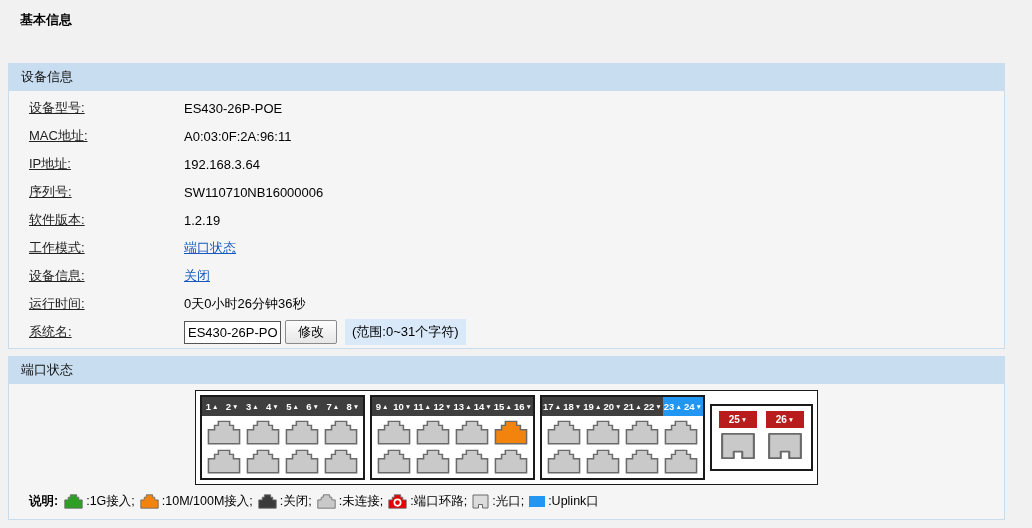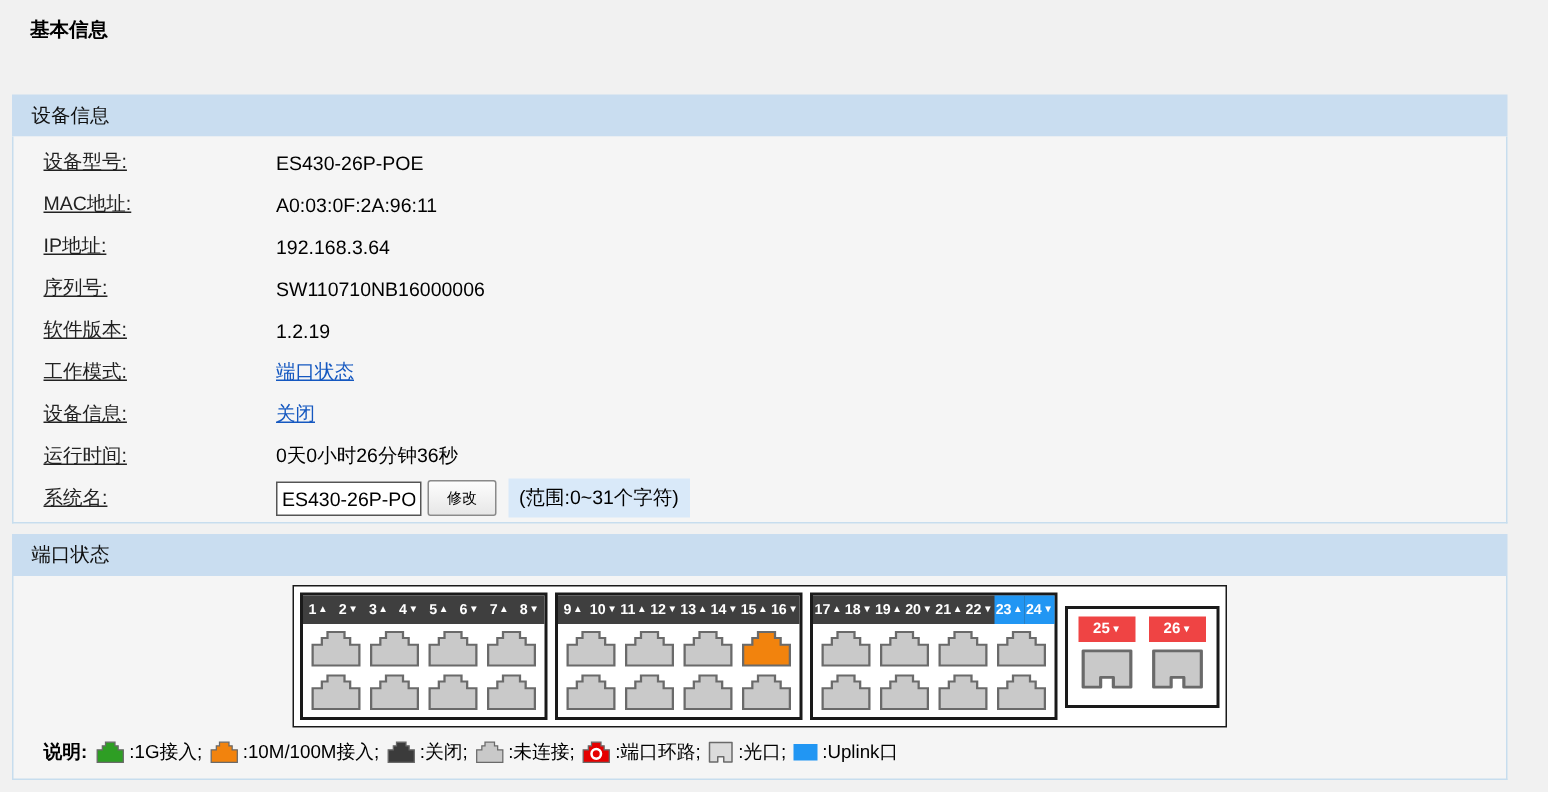--- a/index.html
+++ b/index.html
@@ -10,34 +10,34 @@
   .panel-device { margin-top: 34px; }
   .panel-ports { margin-top: 7px; }
   .panel-header { background: #c9ddf0; height: 28px; line-height: 28px; padding-left: 13px; font-size: 13px; font-weight: normal; color: #101010; }
   .panel-body { background: #f5f5f5; border: 1px solid #c7ddee; border-top: none; }
   .device-body { padding: 3px 0 2px; }
   .info-row { display: flex; align-items: center; height: 28px; }
   .info-label { width: 175px; padding-left: 20px; font-size: 13px; color: #222; flex-shrink: 0; text-decoration: underline; }
   .info-value { font-size: 13px; color: #000; display: flex; align-items: center; }
   .info-value a { color: #1558c0; text-decoration: underline; }
   .sys-input { width: 97px; height: 23px; border: 1px solid #555; background: #fff; font-size: 13px; font-family: inherit; padding: 0 3px; }
-  .modify-btn { height: 24px; margin-left: 4px; padding: 0 12px; font-size: 10px; font-family: inherit; border: 1px solid #8a8a8a; border-radius: 2px; background: linear-gradient(#fdfdfd, #e7e7e7); cursor: pointer; color: #000; }
+  .modify-btn { height: 24px; margin-left: 4px; padding: 0 12px; font-size: 13px; font-family: inherit; border: 1px solid #8a8a8a; border-radius: 2px; background: linear-gradient(#fdfdfd, #e7e7e7); cursor: pointer; color: #000; }
   .sys-hint { margin-left: 8px; background: #d9e9f9; padding: 4px 7px; font-size: 13px; }
   .ports-body { padding-top: 6px; }
   .port-outer { width: fit-content; margin: 0 auto; border: 1px solid #1a1a1a; background: #fff; padding: 4px; display: flex; gap: 5px; align-items: center; }
   .port-group { border: 2px solid #1a1a1a; background: #fff; }
   .group-header { display: flex; background: #3f3f3f; height: 19px; }
   .port-label { flex: 1; display: flex; align-items: center; justify-content: center; color: #fff; font-size: 9.5px; font-weight: bold; white-space: nowrap; }
   .port-label .tri { font-size: 6.5px; margin-left: 1px; }
   .port-label.uplink { background: #2196f3; text-align: center; }
   .group-ports { display: grid; grid-template-columns: repeat(4, 34px); gap: 4px 5px; padding: 4px 5px; }
   .rj45 { display: block; height: 25px; }
   .sfp-box { border: 2px solid #1a1a1a; background: #fff; padding: 5px 7px; display: flex; gap: 9px; }
   .sfp-col { display: flex; flex-direction: column; align-items: center; gap: 4px; }
-  .sfp-label { width: 38px; height: 17px; background: #ef4444; color: #fff; font-size: 10px; font-weight: bold; display: flex; align-items: center; justify-content: center; }
+  .sfp-label { width: 38px; height: 17px; background: #b91c1c; color: #fff; font-size: 10px; font-weight: bold; display: flex; align-items: center; justify-content: center; }
   .sfp-label .tri { font-size: 6.5px; margin-left: 1px; }
   .legend-row { display: flex; align-items: center; padding: 8px 0 9px 20px; font-size: 12.5px; }
   .legend-title { font-weight: bold; margin-right: 6px; }
   .legend-item { display: flex; align-items: center; margin-right: 5px; }
   .legend-icon { display: flex; align-items: center; margin-right: 3px; }
   .legend-text { white-space: nowrap; }
   .uplink-rect { display: inline-block; width: 16px; height: 11px; background: #2196f3; }
 </style>
 </head>
 <body>

